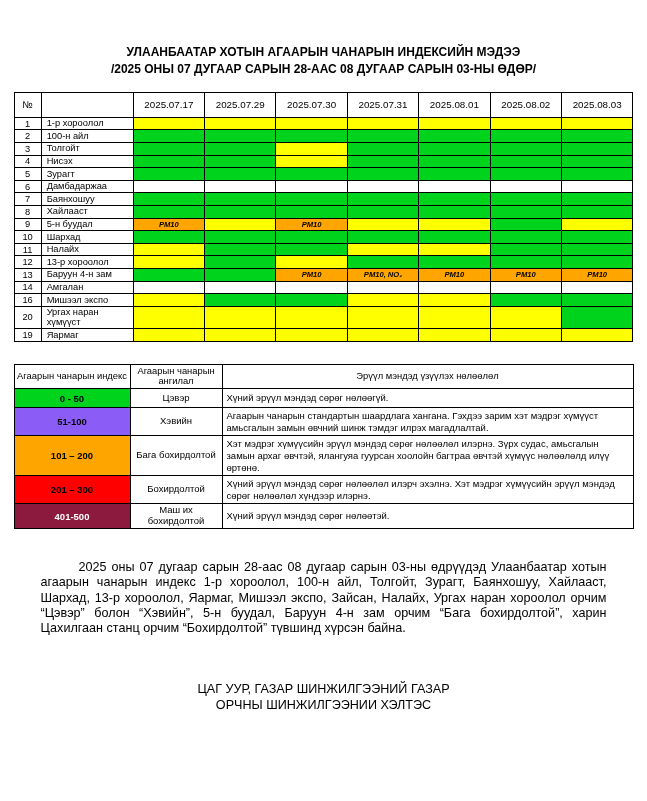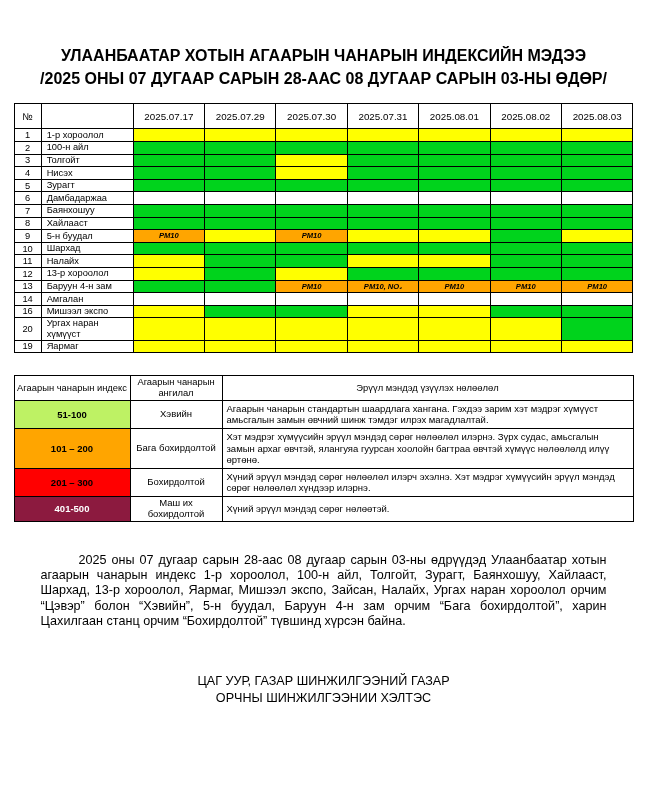--- a/index.html
+++ b/index.html
@@ -6,21 +6,21 @@
   html, body { background: #ffffff; }
   .page {
     width: 647px; height: 801px;
     background: #ffffff;
     font-family: "Liberation Sans", sans-serif;
     color: #000;
     position: relative;
     padding-top: 44px;
     overflow: hidden;
   }
-  .title-block { text-align: center; font-weight: bold; font-size: 16px; line-height: 1.45; }
+  .title-block { text-align: center; font-weight: bold; font-size: 12px; line-height: 1.45; }
   .title-block div { white-space: nowrap; }
 
   table { border-collapse: collapse; table-layout: fixed; }
 
   .main-table { margin: 13px auto 0 auto; width: 619px; }
   .main-table th, .main-table td { border: 1px solid #000; overflow: hidden; }
   .main-table th {
     font-weight: normal; font-size: 9.8px; text-align: center; height: 25px;
     background: #ffffff;
   }
@@ -292,21 +292,26 @@
     </colgroup>
     <thead>
       <tr>
         <th>Агаарын чанарын индекс</th>
         <th>Агаарын чанарын ангилал</th>
         <th>Эрүүл мэндэд үзүүлэх нөлөөлөл</th>
       </tr>
     </thead>
     <tbody>
         <tr>
-          <td class="range" style="background-color: #bef264; color: rgb(0, 0, 0);">51-100</td>
+          <td class="range" style="background-color: rgb(0, 211, 28); color: rgb(0, 0, 0);">0 - 50</td>
+          <td class="category">Цэвэр</td>
+          <td class="effect">Хүний эрүүл мэндэд сөрөг нөлөөгүй.</td>
+        </tr>
+        <tr>
+          <td class="range" style="background-color: #8b5cf6; color: rgb(0, 0, 0);">51-100</td>
           <td class="category">Хэвийн</td>
           <td class="effect">Агаарын чанарын стандартын шаардлага хангана. Гэхдээ зарим хэт мэдрэг хүмүүст  амьсгалын замын өвчний шинж тэмдэг илрэх магадлалтай.</td>
         </tr>
         <tr>
           <td class="range" style="background-color: rgb(255, 165, 0); color: rgb(0, 0, 0);">101 – 200</td>
           <td class="category">Бага бохирдолтой</td>
           <td class="effect">Хэт мэдрэг хүмүүсийн эрүүл мэндэд  сөрөг нөлөөлөл илэрнэ. Зүрх судас, амьсгалын замын архаг өвчтэй, ялангуяа гуурсан хоолойн багтраа өвчтэй хүмүүс нөлөөлөлд илүү өртөнө.</td>
         </tr>
         <tr>
           <td class="range" style="background-color: rgb(255, 0, 0); color: rgb(0, 0, 0);">201 – 300</td>

